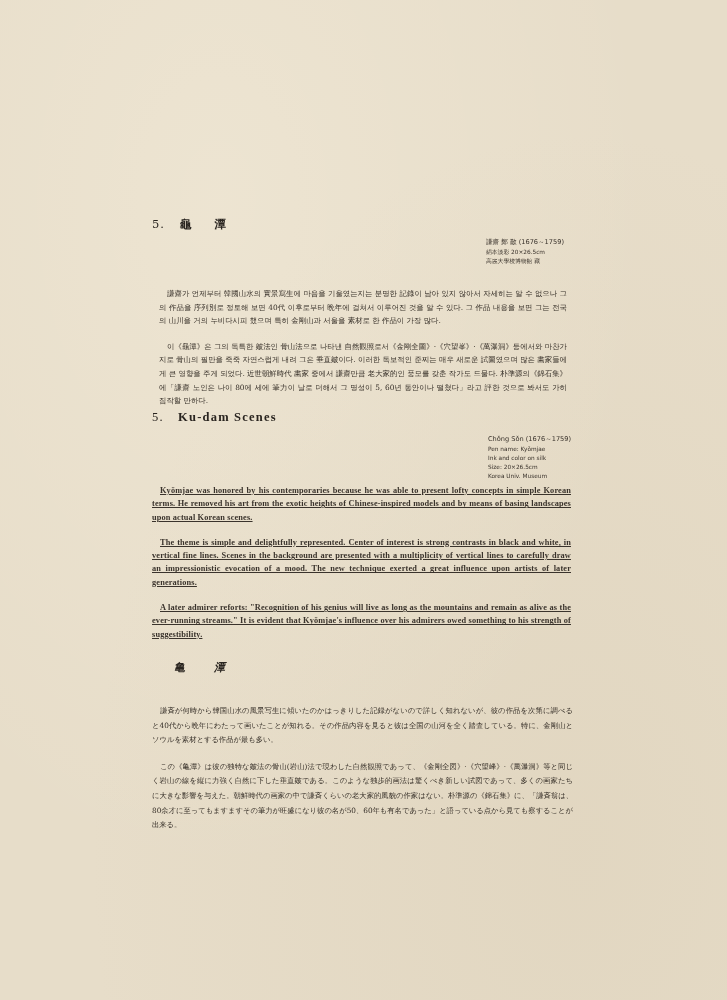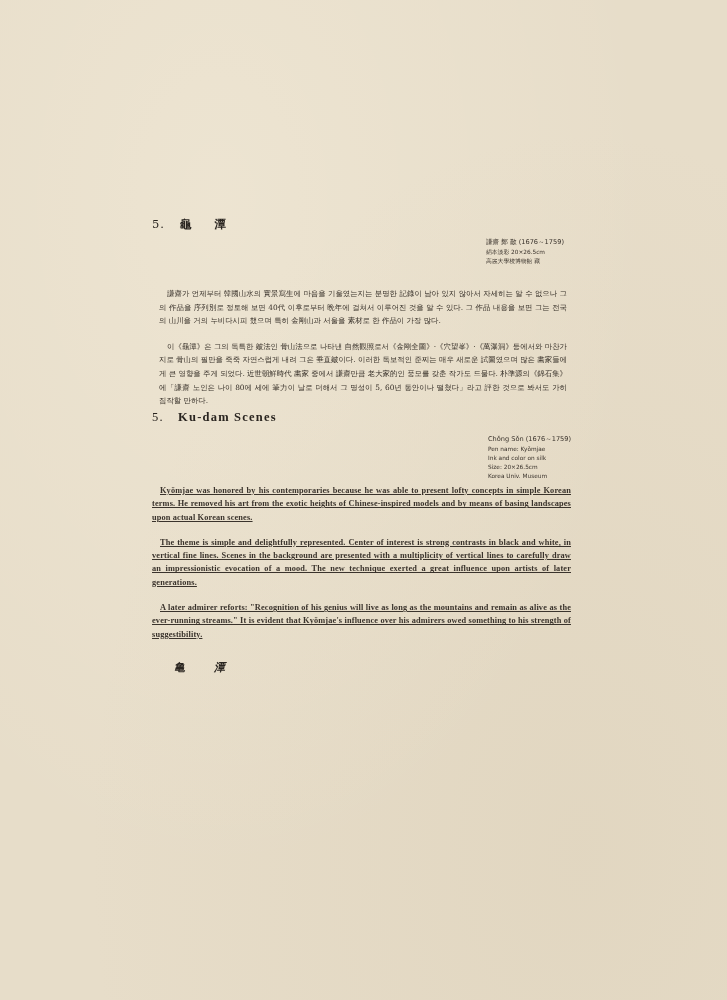--- a/index.html
+++ b/index.html
@@ -106,15 +106,17 @@
     <p>Kyǒmjae was honored by his contemporaries because he was able to present lofty concepts in simple Korean terms. He removed his art from the exotic heights of Chinese-inspired models and by means of basing landscapes upon actual Korean scenes.</p>
     <p>The theme is simple and delightfully represented. Center of interest is strong contrasts in black and white, in vertical fine lines. Scenes in the background are presented with a multiplicity of vertical lines to carefully draw an impressionistic evocation of a mood. The new technique exerted a great influence upon artists of later generations.</p>
     <p>A later admirer reforts: "Recognition of his genius will live as long as the mountains and remain as alive as the ever-running streams." It is evident that Kyǒmjae's influence over his admirers owed something to his strength of suggestibility.</p>
   </div>
 
   <div class="abs heading" style="left:174px; top:660px; font-size:11px;font-style:italic;">
     <span>亀</span><span class="gap" style="width:28px;"></span><span>潭</span>
   </div>
 
   <div class="abs para ja" style="left:140px; top:692px; width:445px;">
+    <p>謙斉が何時から韓国山水の風景写生に傾いたのかはっきりした記録がないので詳しく知れないが、彼の作品を次第に調べると40代から晩年にわたって画いたことが知れる。その作品内容を見ると彼は全国の山河を全く踏査している。特に、金剛山とソウルを素材とする作品が最も多い。</p>
+    <p>この《亀潭》は彼の独特な皴法の骨山(岩山)法で現わした自然観照であって、《金剛全図》·《穴望峰》·《萬瀑洞》等と同じく岩山の線を縦に力強く自然に下した垂直皴である。このような独歩的画法は驚くべき新しい試図であって、多くの画家たちに大きな影響を与えた。朝鮮時代の画家の中で謙斉くらいの老大家的風貌の作家はない。朴準源の《錦石集》に、「謙斉翁は、80余才に至ってもますますその筆力が旺盛になり彼の名が50、60年も有名であった」と語っている点から見ても察することが出来る。</p>
   </div>
 
 </div>
 
 </body></html>

